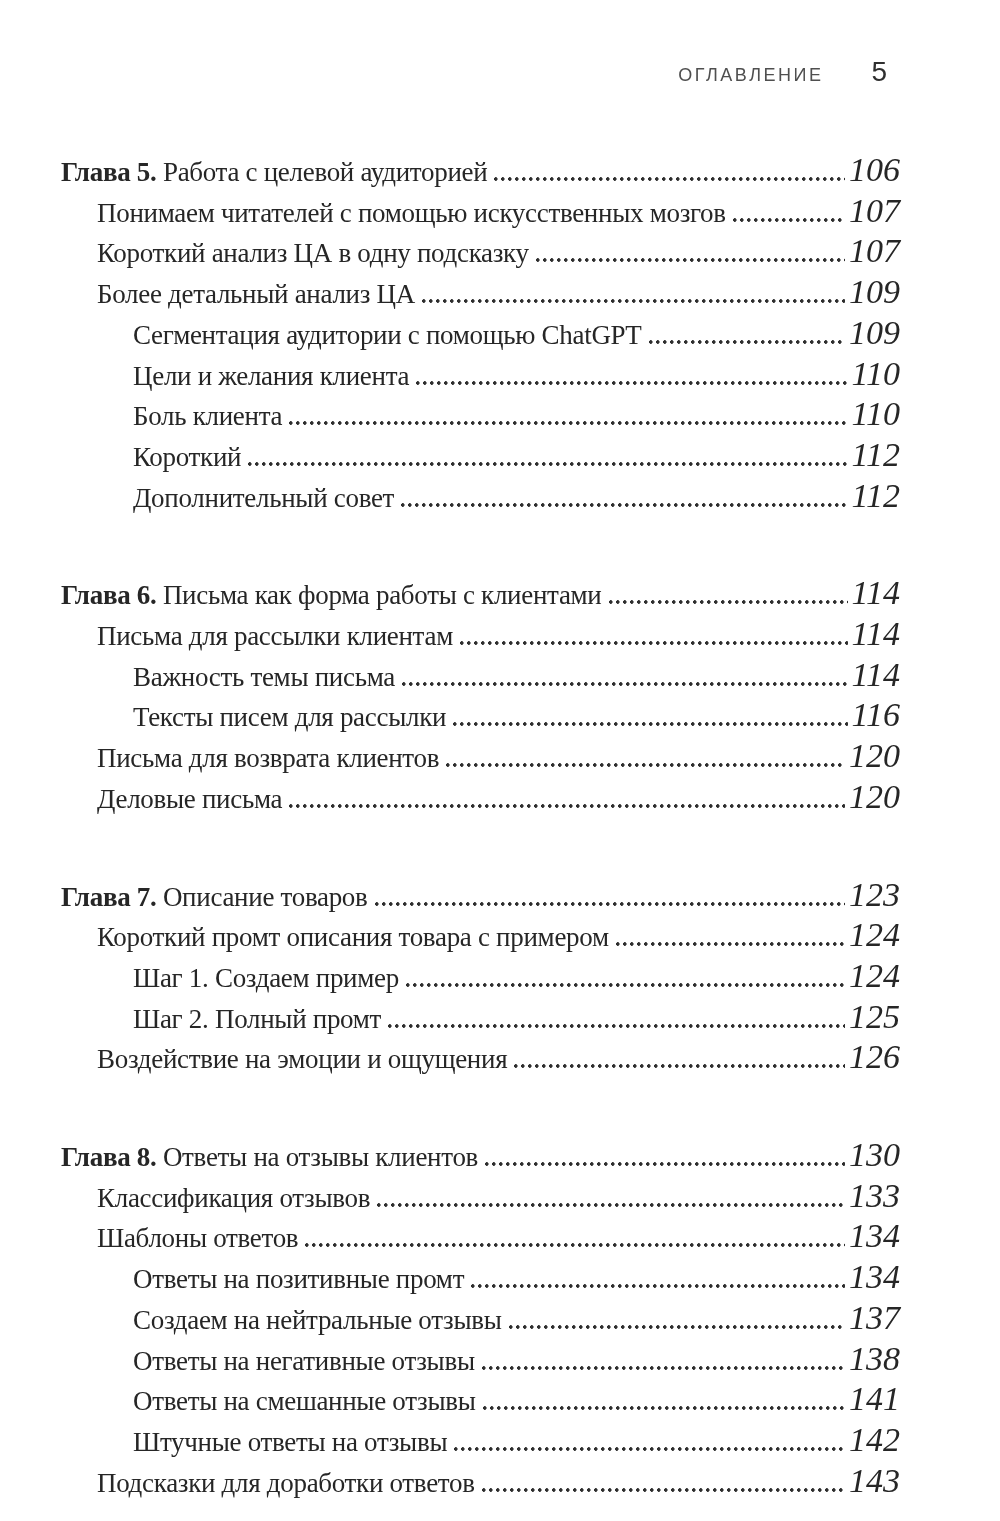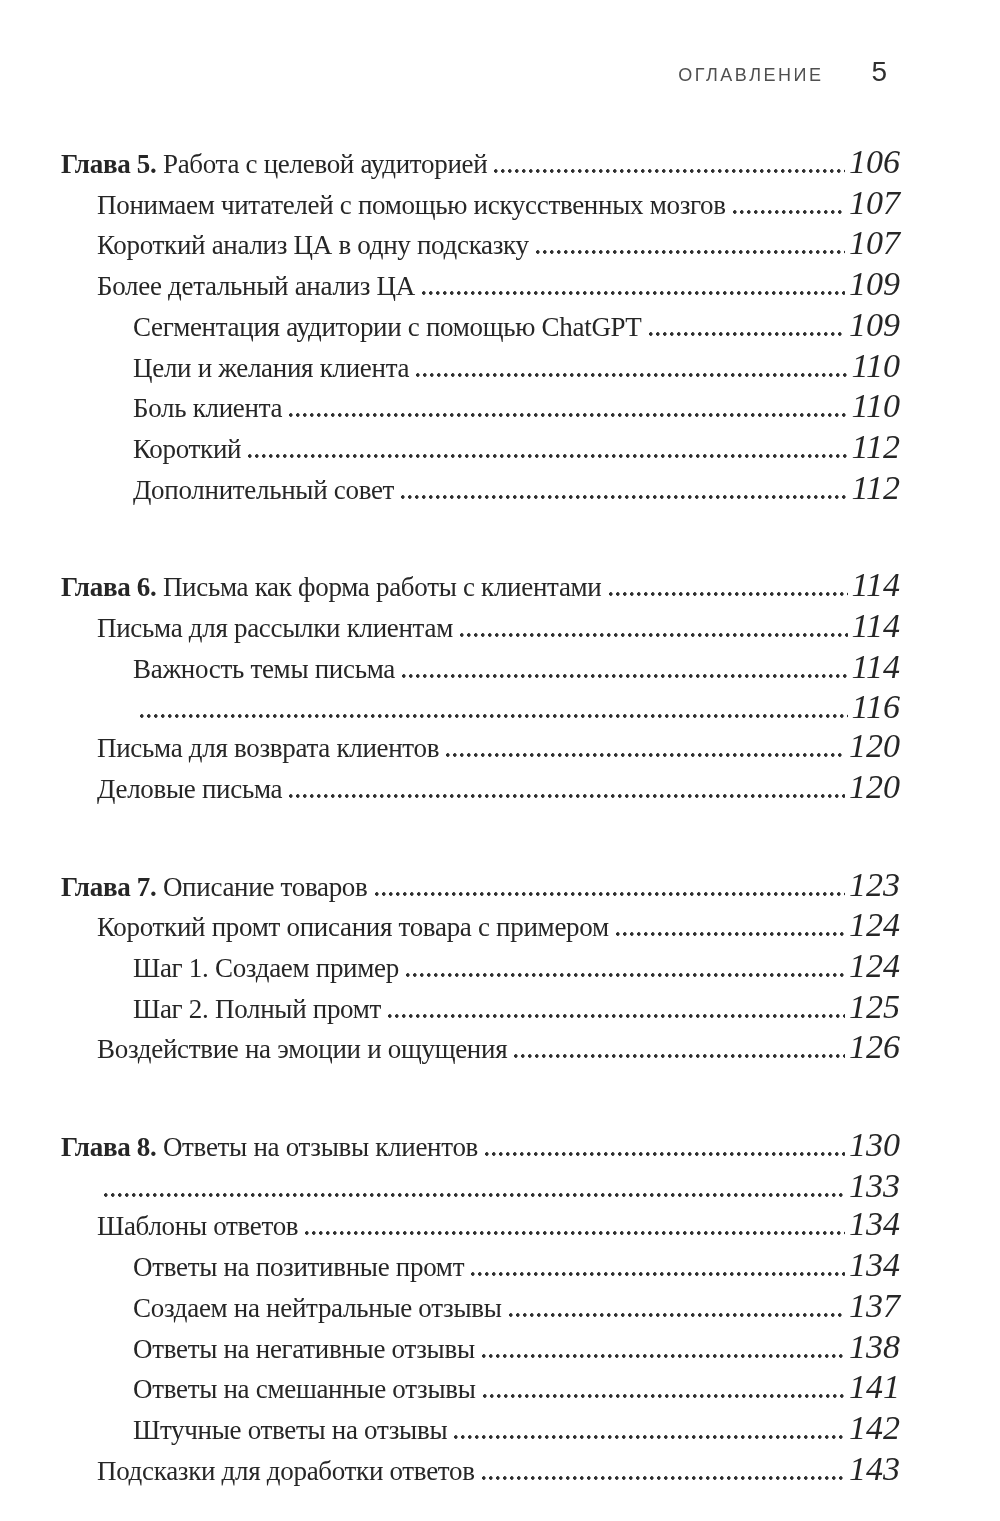--- a/index.html
+++ b/index.html
@@ -45,21 +45,21 @@
     position: absolute;
     left: 61px;
     right: 100px;
     top: 134px;
   }
   .toc-row {
     display: flex;
     align-items: baseline;
   }
   .toc-row.chapter { margin-top: 57px; }
-  .toc-row.chapter:first-child { margin-top: 9px; }
+  .toc-row.chapter:first-child { margin-top: 17px; }
   .toc-row.sub1 { padding-left: 36px; }
   .toc-row.sub2 { padding-left: 72px; }
   .toc-row .title {
     flex: 0 1 auto;
     font-size: 27px;
     line-height: 38.7px;
     letter-spacing: -0.3px;
     white-space: nowrap;
   }
   .toc-row .chapter-label { font-weight: bold; }
@@ -145,20 +145,21 @@
         <span class="title">Письма для рассылки клиентам</span>
         <span class="leader"></span>
         <span class="pagenum">114</span>
       </div>
       <div class="toc-row sub2">
         <span class="title">Важность темы письма</span>
         <span class="leader"></span>
         <span class="pagenum">114</span>
       </div>
       <div class="toc-row sub2">
+        <span class="title">Тексты писем для рассылки</span>
         <span class="leader"></span>
         <span class="pagenum">116</span>
       </div>
       <div class="toc-row sub1">
         <span class="title">Письма для возврата клиентов</span>
         <span class="leader"></span>
         <span class="pagenum">120</span>
       </div>
       <div class="toc-row sub1">
         <span class="title">Деловые письма</span>
@@ -189,20 +190,21 @@
         <span class="title">Воздействие на эмоции и ощущения</span>
         <span class="leader"></span>
         <span class="pagenum">126</span>
       </div>
       <div class="toc-row chapter">
         <span class="title"><b class="chapter-label">Глава 8. </b>Ответы на отзывы клиентов</span>
         <span class="leader"></span>
         <span class="pagenum">130</span>
       </div>
       <div class="toc-row sub1">
+        <span class="title">Классификация отзывов</span>
         <span class="leader"></span>
         <span class="pagenum">133</span>
       </div>
       <div class="toc-row sub1">
         <span class="title">Шаблоны ответов</span>
         <span class="leader"></span>
         <span class="pagenum">134</span>
       </div>
       <div class="toc-row sub2">
         <span class="title">Ответы на позитивные промт</span>

